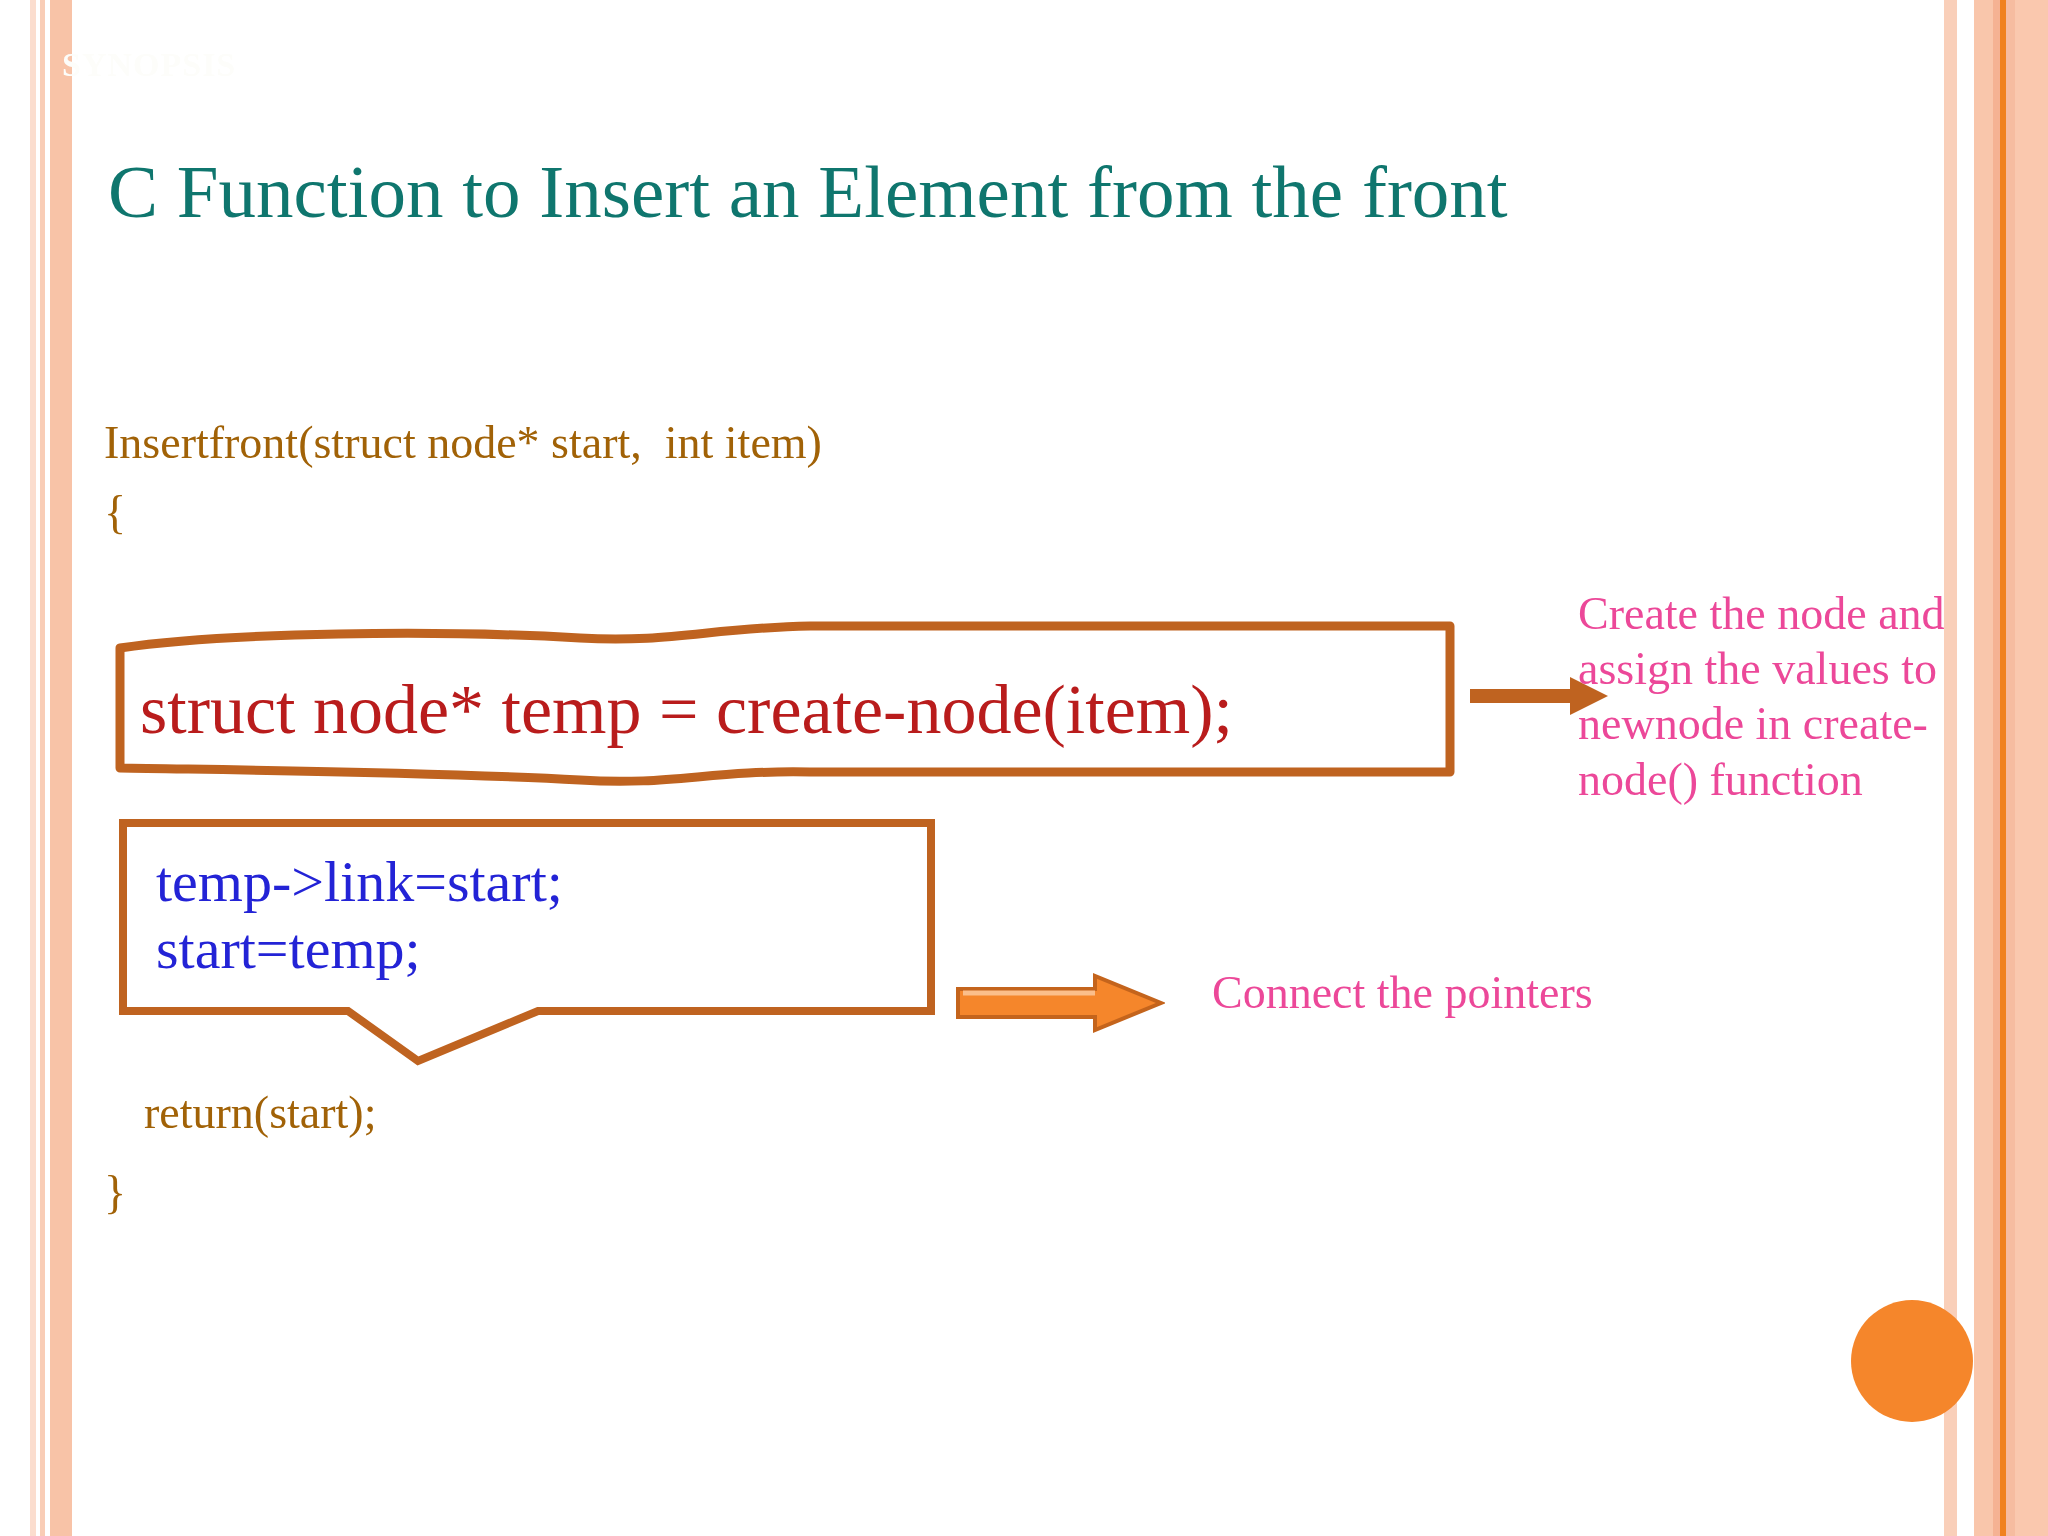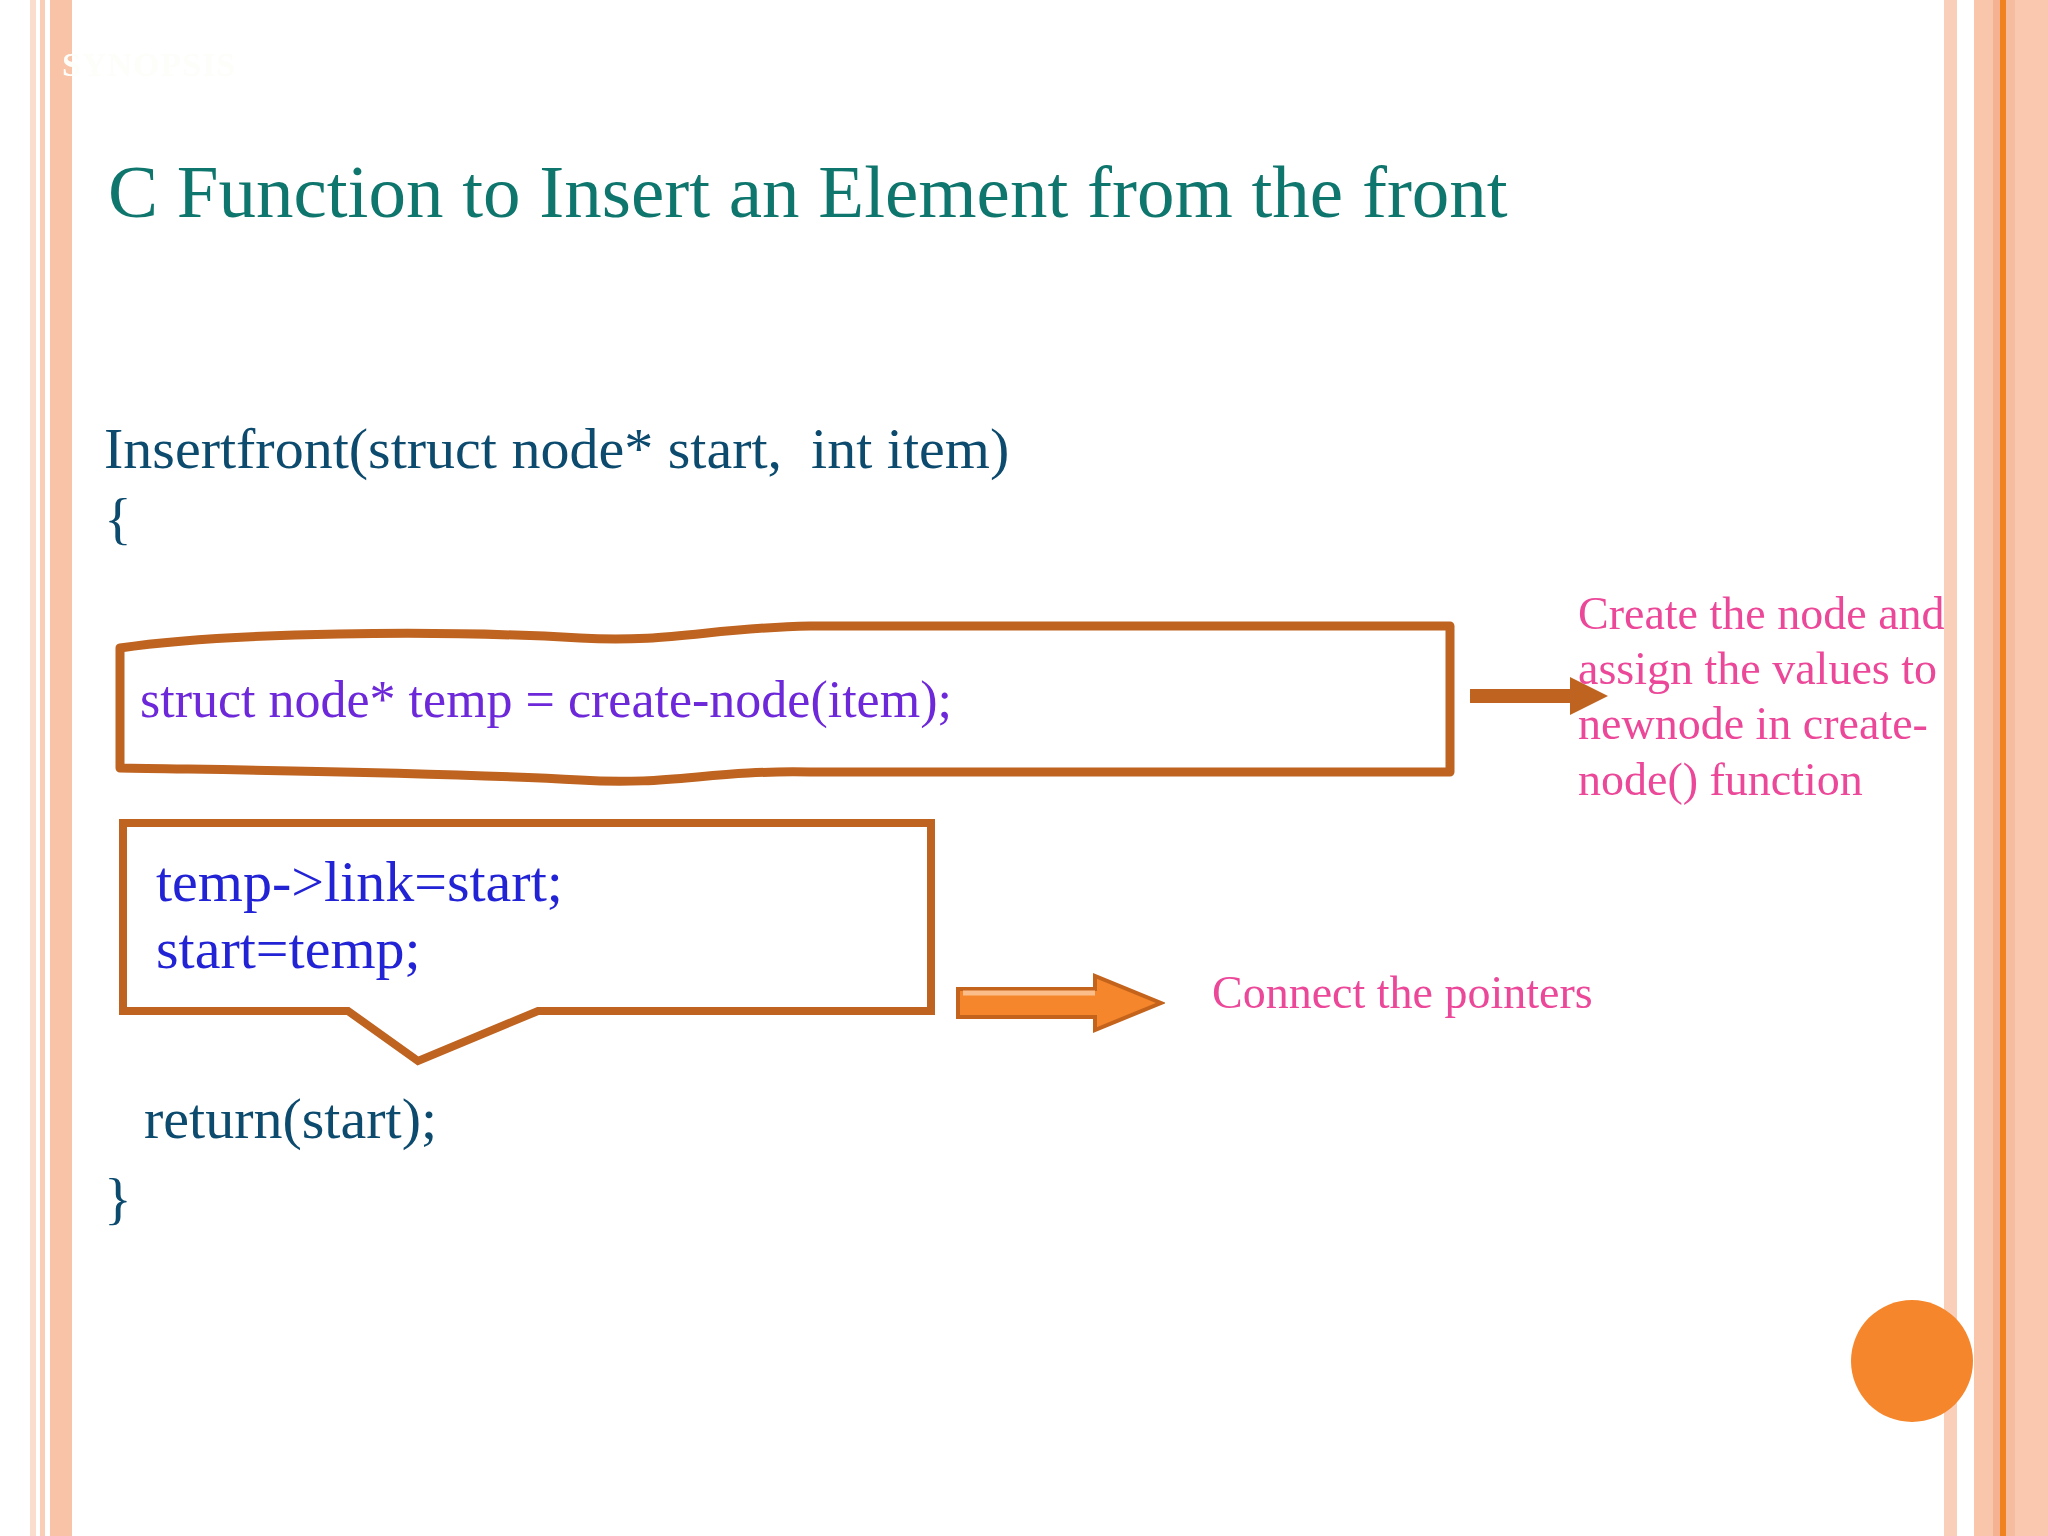--- a/index.html
+++ b/index.html
@@ -54,22 +54,22 @@
     width: 1600px;
     color: #0f766e;
     font-size: 75px;
     line-height: 1.16;
     font-weight: normal;
   }
 
   
   .code {
     position: absolute;
-    color: #0c4a6e;
-    font-size: 58px;
+    color: #a16207;
+    font-size: 46px;
     line-height: 1.0;
     white-space: pre;
   }
   .sig        { left: 104px; top: 420px;  }
   .brace-open { left: 104px; top: 490px;  }
   .ret        { left: 144px; top: 1090px; }
   .brace-close{ left: 104px; top: 1170px; }
 
   
   .ribbon-box {
@@ -77,22 +77,22 @@
     left: 110px;
     top: 620px;
     width: 1350px;
     height: 170px;
   }
   .ribbon-box svg { display: block; width: 100%; height: 100%; }
   .ribbon-text {
     position: absolute;
     left: 140px;
     top: 670px;
-    color: #6d28d9;
-    font-size: 52px;
+    color: #b91c1c;
+    font-size: 70px;
     white-space: pre;
   }
 
   
   .notch-box {
     position: absolute;
     left: 118px;
     top: 818px;
     width: 818px;
     height: 250px;

